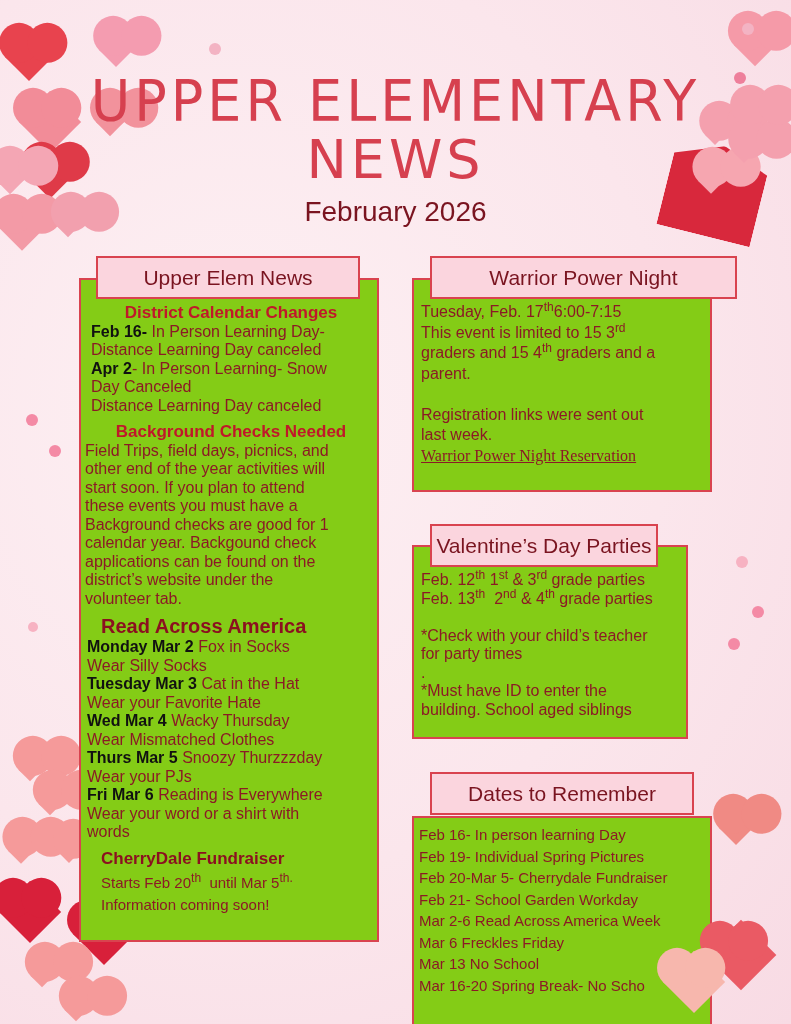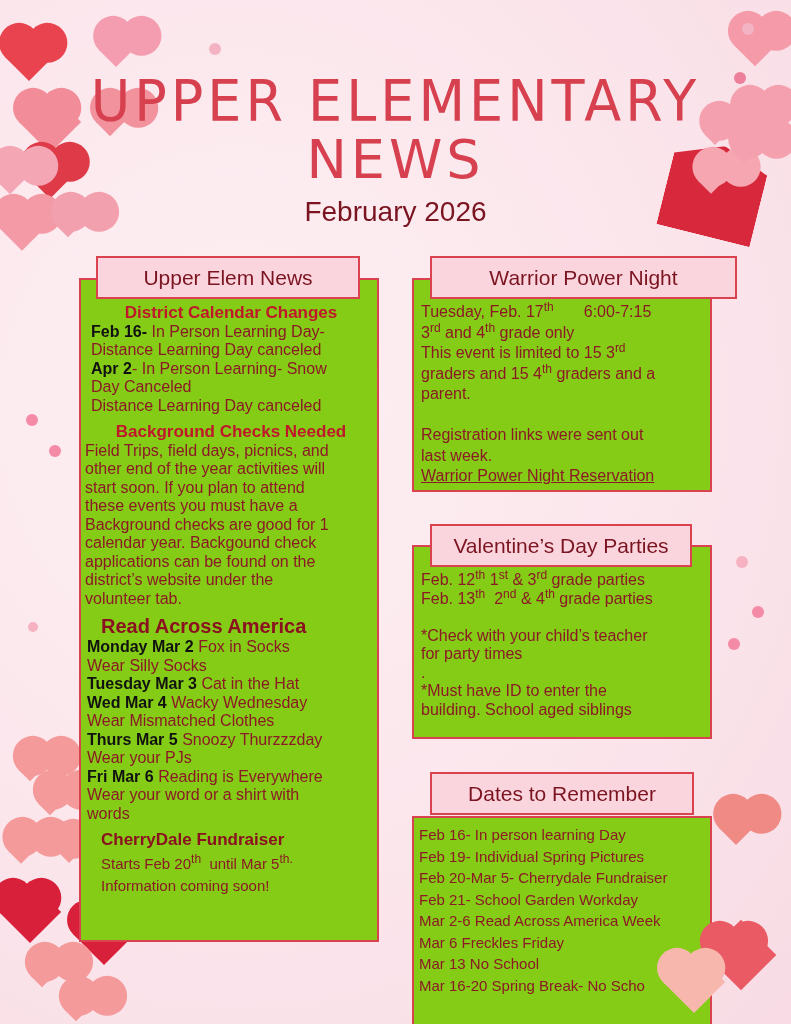--- a/index.html
+++ b/index.html
@@ -116,61 +116,61 @@
     <span class="line">applications can be found on the</span>
     <span class="line">district’s website under the</span>
     <span class="line">volunteer tab.</span>
   </div>
 
   <div class="h-dark" style="font-size:20px;margin:6px 15px 0 16px;line-height:24px;">Read Across America</div>
   <div style="padding-left:2px;">
     <span class="line"><span class="b">Monday Mar 2</span><span>  Fox in Socks</span></span>
     <span class="line">Wear Silly Socks</span>
     <span class="line"><span class="b">Tuesday Mar 3</span><span> Cat in the Hat</span></span>
-    <span class="line"><span class="b">Wed Mar 4</span><span> Wacky Wednesday</span></span>
+    <span class="line">Wear your Favorite Hate</span>
+    <span class="line"><span class="b">Wed Mar 4</span><span> Wacky Thursday</span></span>
     <span class="line">Wear Mismatched Clothes</span>
     <span class="line"><span class="b">Thurs Mar 5</span><span> Snoozy Thurzzzday</span></span>
     <span class="line">Wear your PJs</span>
     <span class="line"><span class="b">Fri Mar 6</span><span> Reading is Everywhere</span></span>
     <span class="line">Wear your word or a shirt with</span>
     <span class="line">words</span>
   </div>
 
   <div class="h-dark" style="font-size:17px;margin:6px 0 2px 16px;line-height:22px;">CherryDale Fundraiser</div>
   <div style="padding-left:16px;font-size:15px;line-height:22px;">
     <span class="line"><span>Starts Feb 20</span><sup>th</sup><span style="white-space:pre;">  until Mar 5</span><sup>th.</sup></span>
     <span class="line">Information coming soon!</span>
   </div>
 </div>
 <div class="tab" style="left:96px;top:256px;width:264px;height:43px;">Upper Elem News</div>
 
 <div class="box content" style="left:412px;top:278px;width:300px;height:214px;padding:22px 0 0 7px;line-height:20.5px;">
-  <span class="line"><span>Tuesday, Feb. 17</span><sup>th</sup><span style="margin-left:30px;">6:00-7:15</span></span>
-  <span class="line"><span>3</span><sup>rd</sup><span> and 4</span><sup>th</sup><span> grade only</span></span>
+  <span class="line"><span>Tuesday, Feb. 17</span><sup>th</sup><span style="">6:00-7:15</span></span>
   <span class="line"><span>This event is limited to 15 3</span><sup>rd</sup></span>
   <span class="line"><span>graders and 15 4</span><sup>th</sup><span> graders and a</span></span>
   <span class="line">parent.</span>
   <span class="line">&nbsp;</span>
   <span class="line">Registration links were sent out</span>
   <span class="line">last week.</span>
-  <a class="line link" style="color:#8b1a26;">Warrior Power Night Reservation</a>
+  <a class="line link" style="color:#8b1a26;font-family:Liberation Serif, serif;">Warrior Power Night Reservation</a>
 </div>
 <div class="tab" style="left:430px;top:256px;width:307px;height:43px;">Warrior Power Night</div>
 
-<div class="box content" style="left:412px;top:545px;width:300px;height:194px;padding:24px 0 0 7px;">
+<div class="box content" style="left:412px;top:545px;width:276px;height:194px;padding:24px 0 0 7px;">
   <span class="line"><span>Feb. 12</span><sup>th</sup><span> 1</span><sup>st</sup><span> &amp; 3</span><sup>rd</sup><span> grade parties</span></span>
   <span class="line" style="white-space:pre;"><span>Feb. 13</span><sup>th</sup><span>  2</span><sup>nd</sup><span> &amp; 4</span><sup>th</sup><span> grade parties</span></span>
   <span class="line">&nbsp;</span>
   <span class="line">*Check with your child’s teacher</span>
   <span class="line">for party times</span>
   <span class="line">.</span>
   <span class="line">*Must have ID to enter the</span>
   <span class="line">building. School aged siblings</span>
 </div>
-<div class="tab" style="left:430px;top:524px;width:262px;height:43px;">Valentine’s Day Parties</div>
+<div class="tab" style="left:430px;top:524px;width:228px;height:43px;">Valentine’s Day Parties</div>
 
 <div class="box content" style="left:412px;top:816px;width:300px;height:210px;padding:6px 0 0 5px;font-size:15px;line-height:21.5px;">
   <span class="line">Feb 16- In person learning Day</span>
   <span class="line">Feb 19- Individual Spring Pictures</span>
   <span class="line">Feb 20-Mar 5- Cherrydale Fundraiser</span>
   <span class="line">Feb 21- School Garden Workday</span>
   <span class="line">Mar 2-6 Read Across America Week</span>
   <span class="line">Mar 6 Freckles Friday</span>
   <span class="line">Mar 13 No School</span>
   <span class="line">Mar 16-20 Spring Break- No Scho</span>

